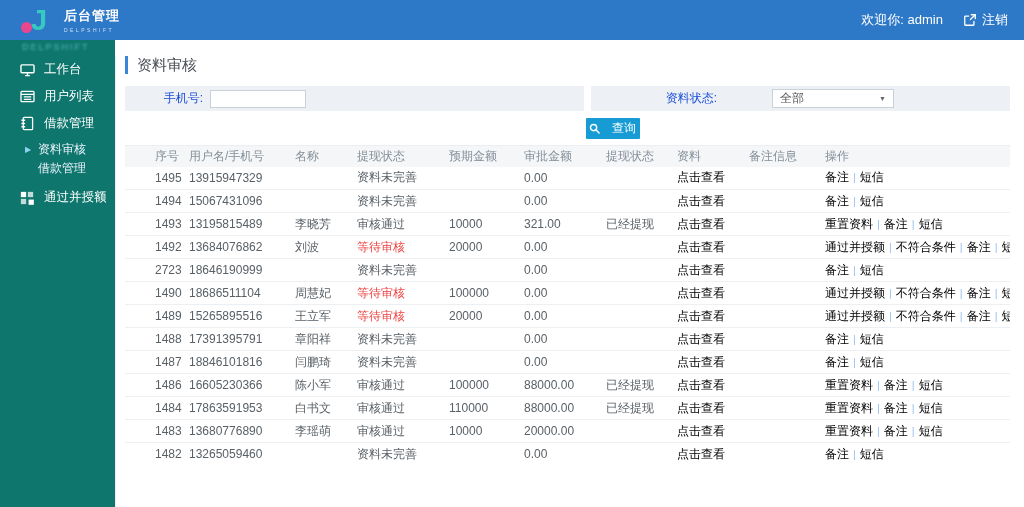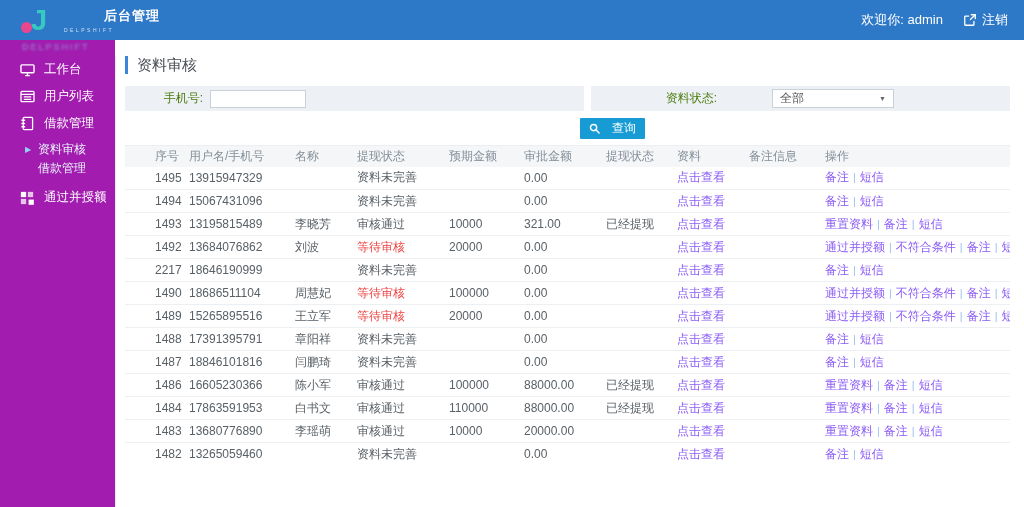--- a/index.html
+++ b/index.html
@@ -7,67 +7,67 @@
   body { font-family:"Liberation Sans","DejaVu Sans",sans-serif; background:#fff; overflow:hidden; position:relative; }
 
   
   .topbar { position:absolute; top:0; left:0; width:1024px; height:40px; background:#2e78c8;
             display:flex; align-items:center; color:#fff; z-index:5; }
   .logo { display:flex; align-items:center; margin-left:24px; }
   .logo-mark { position:relative; width:30px; height:34px; }
   .logo-j { font-size:29px; font-weight:800; color:#35c9bf; line-height:34px; display:block; text-align:center; }
   .logo-dot { position:absolute; left:-3px; bottom:4px; width:11px; height:11px; border-radius:50%; background:#e8478f; }
   .logo-text { margin-left:10px; }
-  .logo-title { font-size:13px; font-weight:bold; letter-spacing:1px;margin-left:40px; }
+  .logo-title { font-size:13px; font-weight:bold; letter-spacing:1px; }
   .logo-sub { font-size:5px; letter-spacing:2.5px; opacity:.75; margin-top:2px; }
   .logo-reflection { position:absolute; top:42px; left:22px; font-size:9px; letter-spacing:2px;
                      color:rgba(140,225,235,.55); filter:blur(1px); z-index:6; }
   .topbar-right { margin-left:auto; display:flex; align-items:center; gap:20px; margin-right:16px; font-size:13px; }
   .logout { display:flex; align-items:center; gap:5px; cursor:pointer; }
   .logout-ic { display:flex; align-items:center; }
 
   
-  .sidebar { position:absolute; top:40px; left:0; width:132px; height:467px; background:#a21caf;
+  .sidebar { position:absolute; top:40px; left:0; width:132px; height:467px; background:#0f766e;
              color:#fff; padding-top:16px; }
   .side-item { display:flex; align-items:center; height:27px; padding:0 10px 0 19px; font-size:12.5px; cursor:pointer; }
   .side-item .icon { width:16px; height:16px; margin-right:9px; display:flex; align-items:center; justify-content:center; }
   .side-item .chev { margin-left:auto; font-size:12px; opacity:.85; line-height:1; }
   .submenu { padding:3px 0 6px 0; }
   .sub-item { display:flex; align-items:center; height:19px; padding-left:25px; font-size:12px; color:#eaf3fc; cursor:pointer; }
   .sub-arrow { width:13px; font-size:8px; color:#8fd4f2; }
 
   
   .main { position:absolute; top:40px; left:115px; width:909px; height:467px; background:#fff; }
   .page { height:100%; border-left:1px solid #e9edf1; padding:0 14px 0 9px; }
   .page-title { margin-top:16px; font-size:15px; color:#464c52; border-left:3px solid #3a86d8;
                 padding-left:9px; line-height:18px; }
   .filter-bar { margin-top:12px; display:flex; gap:7px; }
   .filter-seg { background:#edf1f5; height:25px; display:flex; align-items:center; }
   .filter-seg.left { flex:485; }
   .filter-seg.right { flex:392;padding-left:48px; }
-  .f-label { font-size:12px; color:#4d7c0f; width:78px; text-align:right; margin-right:7px; white-space:nowrap; }
+  .f-label { font-size:12px; color:#1d4ed8; width:78px; text-align:right; margin-right:7px; white-space:nowrap; }
   .f-input { width:96px; height:18px; border:1px solid #c9d1d9; background:#fff; font-size:12px; padding:0 4px; outline:none; }
   .f-select { width:122px; height:19px; border:1px solid #c9d1d9; background:#fff; font-size:12px; color:#555;
               display:flex; align-items:center; padding:0 7px; cursor:pointer;margin-left:48px; }
   .f-caret { margin-left:auto; font-size:7px; color:#666; }
   .search-row { height:34px; display:flex; align-items:center; justify-content:center; }
-  .search-btn { margin-left:90px; width:65px; height:21px; background:#169bd5; color:#fff; border:none;
+  .search-btn { margin-left:90px; width:54px; height:21px; background:#169bd5; color:#fff; border:none;
                 font-size:12px; display:flex; align-items:center; justify-content:center; gap:12px;
                 cursor:pointer; border-radius:1px; font-family:inherit; }
 
   
   table { width:100%; border-collapse:collapse; table-layout:fixed; }
   thead th { background:#f4f6f8; height:21px; font-size:12px; font-weight:normal; color:#848f99;
              text-align:left; padding:0 4px; border-top:1px solid #eceff2; white-space:nowrap; }
   tbody td { height:23px; font-size:12px; color:#596066; padding:0 4px; border-top:1px solid #edf0f3;
              white-space:nowrap; overflow:hidden; }
   tbody tr:first-child td { border-top:none; }
   th.c-seq, td.c-seq { padding-left:30px;margin-top:7px; }
   .red { color:#ee4343; }
-  a.tlink { color:#8b5cf6; text-decoration:none; cursor:pointer;text-align:center; }
+  a.tlink { color:#000000; text-decoration:none; cursor:pointer;text-align:center; }
   .sep { color:#9dc2f2; margin:0 4px; font-size:11px; }
 </style>
 </head>
 <body>
 
 <div class="topbar">
   <div class="logo">
     <div class="logo-mark">
       <span class="logo-j">J</span>
       <span class="logo-dot"></span>
@@ -248,21 +248,21 @@
             <td class="c-name">刘波</td>
             <td class="c-audit-result red">等待审核</td>
             <td class="c-expected-amount">20000</td>
             <td class="c-approved-amount">0.00</td>
             <td class="c-withdraw-status"></td>
             <td class="c-data"><a class="tlink">点击查看</a></td>
             <td class="c-remark-info"></td>
             <td class="c-operation"><a class="tlink">通过并授额</a><span class="sep">|</span><a class="tlink">不符合条件</a><span class="sep">|</span><a class="tlink">备注</a><span class="sep">|</span><a class="tlink">短信</a></td>
           </tr>
           <tr>
-            <td class="c-seq">2217</td>
+            <td class="c-seq">2723</td>
             <td class="c-username-phone">18646190999</td>
             <td class="c-name"></td>
             <td class="c-audit-result">资料未完善</td>
             <td class="c-expected-amount"></td>
             <td class="c-approved-amount">0.00</td>
             <td class="c-withdraw-status"></td>
             <td class="c-data"><a class="tlink">点击查看</a></td>
             <td class="c-remark-info"></td>
             <td class="c-operation"><a class="tlink">备注</a><span class="sep">|</span><a class="tlink">短信</a></td>
           </tr>

